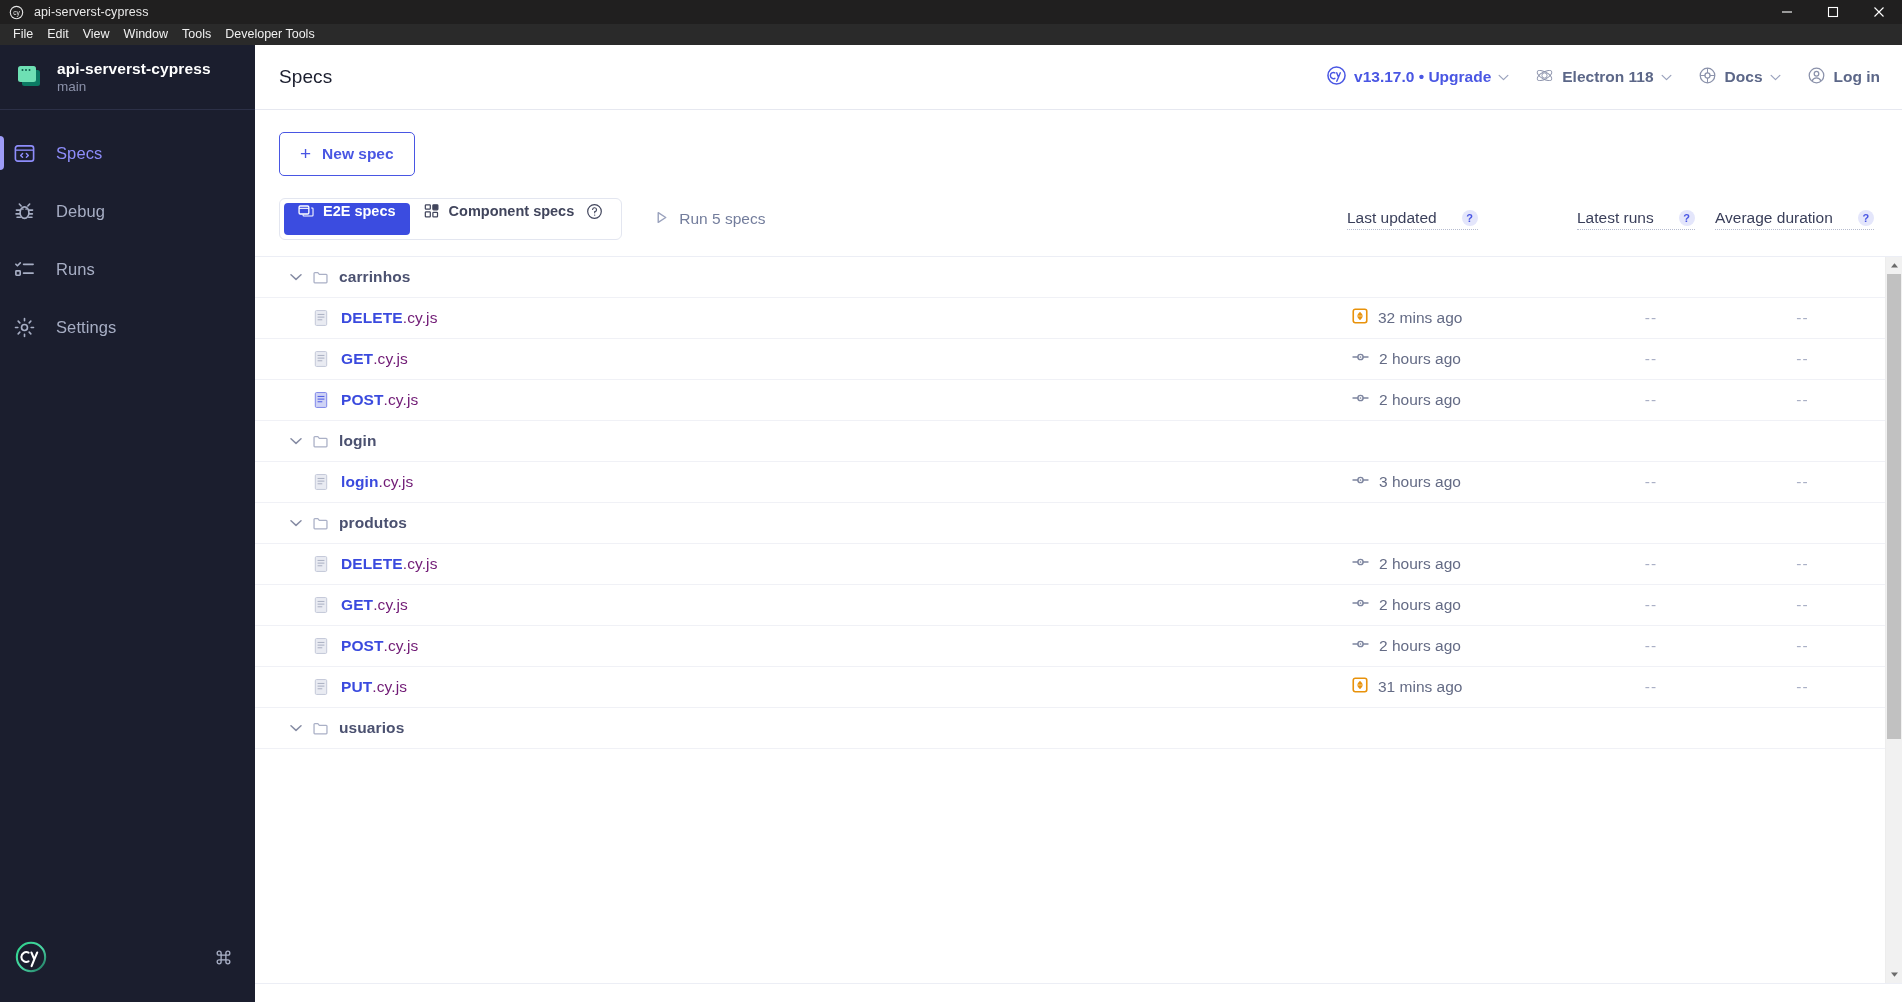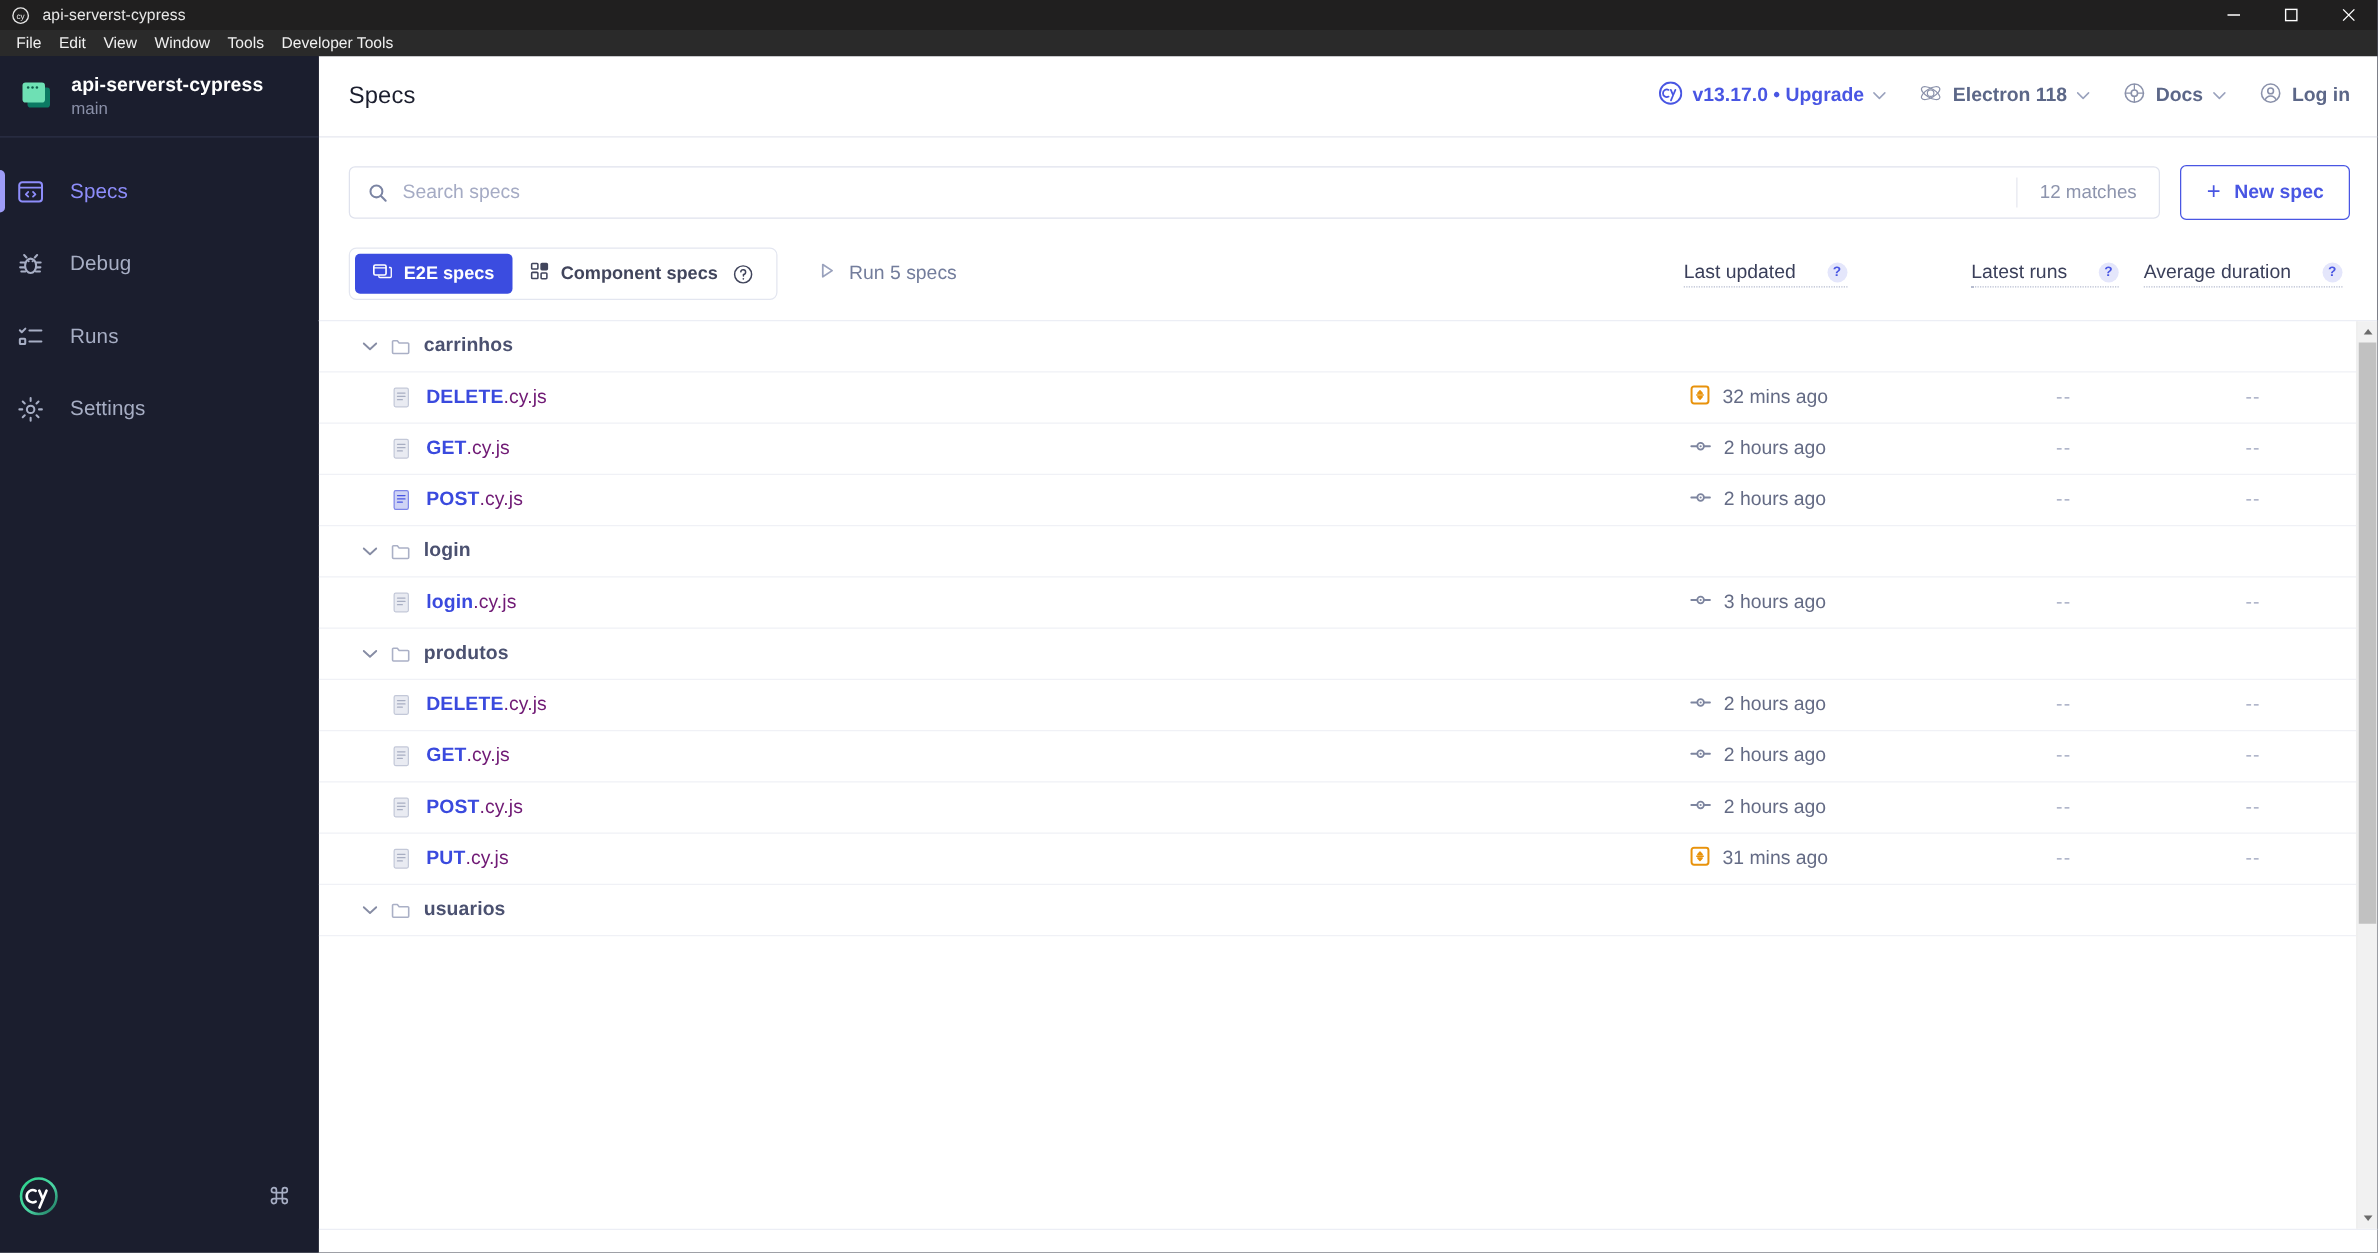--- a/index.html
+++ b/index.html
@@ -108,21 +108,21 @@
   .new-spec .plus { font-size: 19px; font-weight: 400; line-height: 1; margin-top: -2px; }
 
   .tabrow {
     display: flex; align-items: center; padding: 22px 22px 0 24px; gap: 0;
   }
   .seg {
     display: flex; align-items: center; border: 1px solid #e3e6f0; border-radius: 6px;
     padding: 4px; background: #fff;
   }
   .seg-btn {
-    display: flex; align-items: center; gap: 9px; height: 32px; padding: 0 14px;
+    display: flex; gap: 9px; height: 32px; padding: 0 14px;
     border-radius: 4px; font-size: 14.5px; font-weight: 600; cursor: pointer;
     color: #41455c; background: transparent; border: 0; font-family: inherit;
   }
   .seg-btn.active { background: #3b4ce0; color: #fff; }
   .seg-btn .help { margin-left: 3px; display: flex; }
   .run-specs {
     display: flex; align-items: center; gap: 10px; margin-left: 32px;
     color: #737d9c; font-size: 15.5px; cursor: pointer;
   }
   .col-heads { margin-left: auto; display: flex; align-items: center; }
@@ -372,30 +372,20 @@
               <circle cx="12" cy="9.8" r="2.9"></circle>
               <path d="M6.4 19c1-2.7 3-4.1 5.6-4.1s4.6 1.4 5.6 4.1"></path>
             </svg>
           </span>
           <span class="hl-text">Log in</span>
         </div>
       </div>
     </div>
 
     <div class="toolbar">
-      <div class="search-wrap">
-        <span class="s-icon">
-          <svg width="17" height="17" viewBox="0 0 20 20" fill="none" stroke="#7b84a3" stroke-width="1.9">
-            <circle cx="8.4" cy="8.4" r="5.6"></circle>
-            <path d="M12.7 12.7l4.4 4.4" stroke-linecap="round"></path>
-          </svg>
-        </span>
-        <input class="search-input" type="text" placeholder="Search specs" style="">
-        <span class="matches">12 matches</span>
-      </div>
       <button class="new-spec">
         <span class="plus">+</span>
         <span>New spec</span>
       </button>
     </div>
 
     <div class="tabrow">
       <div class="seg">
         <button class="seg-btn active">
           <span>

